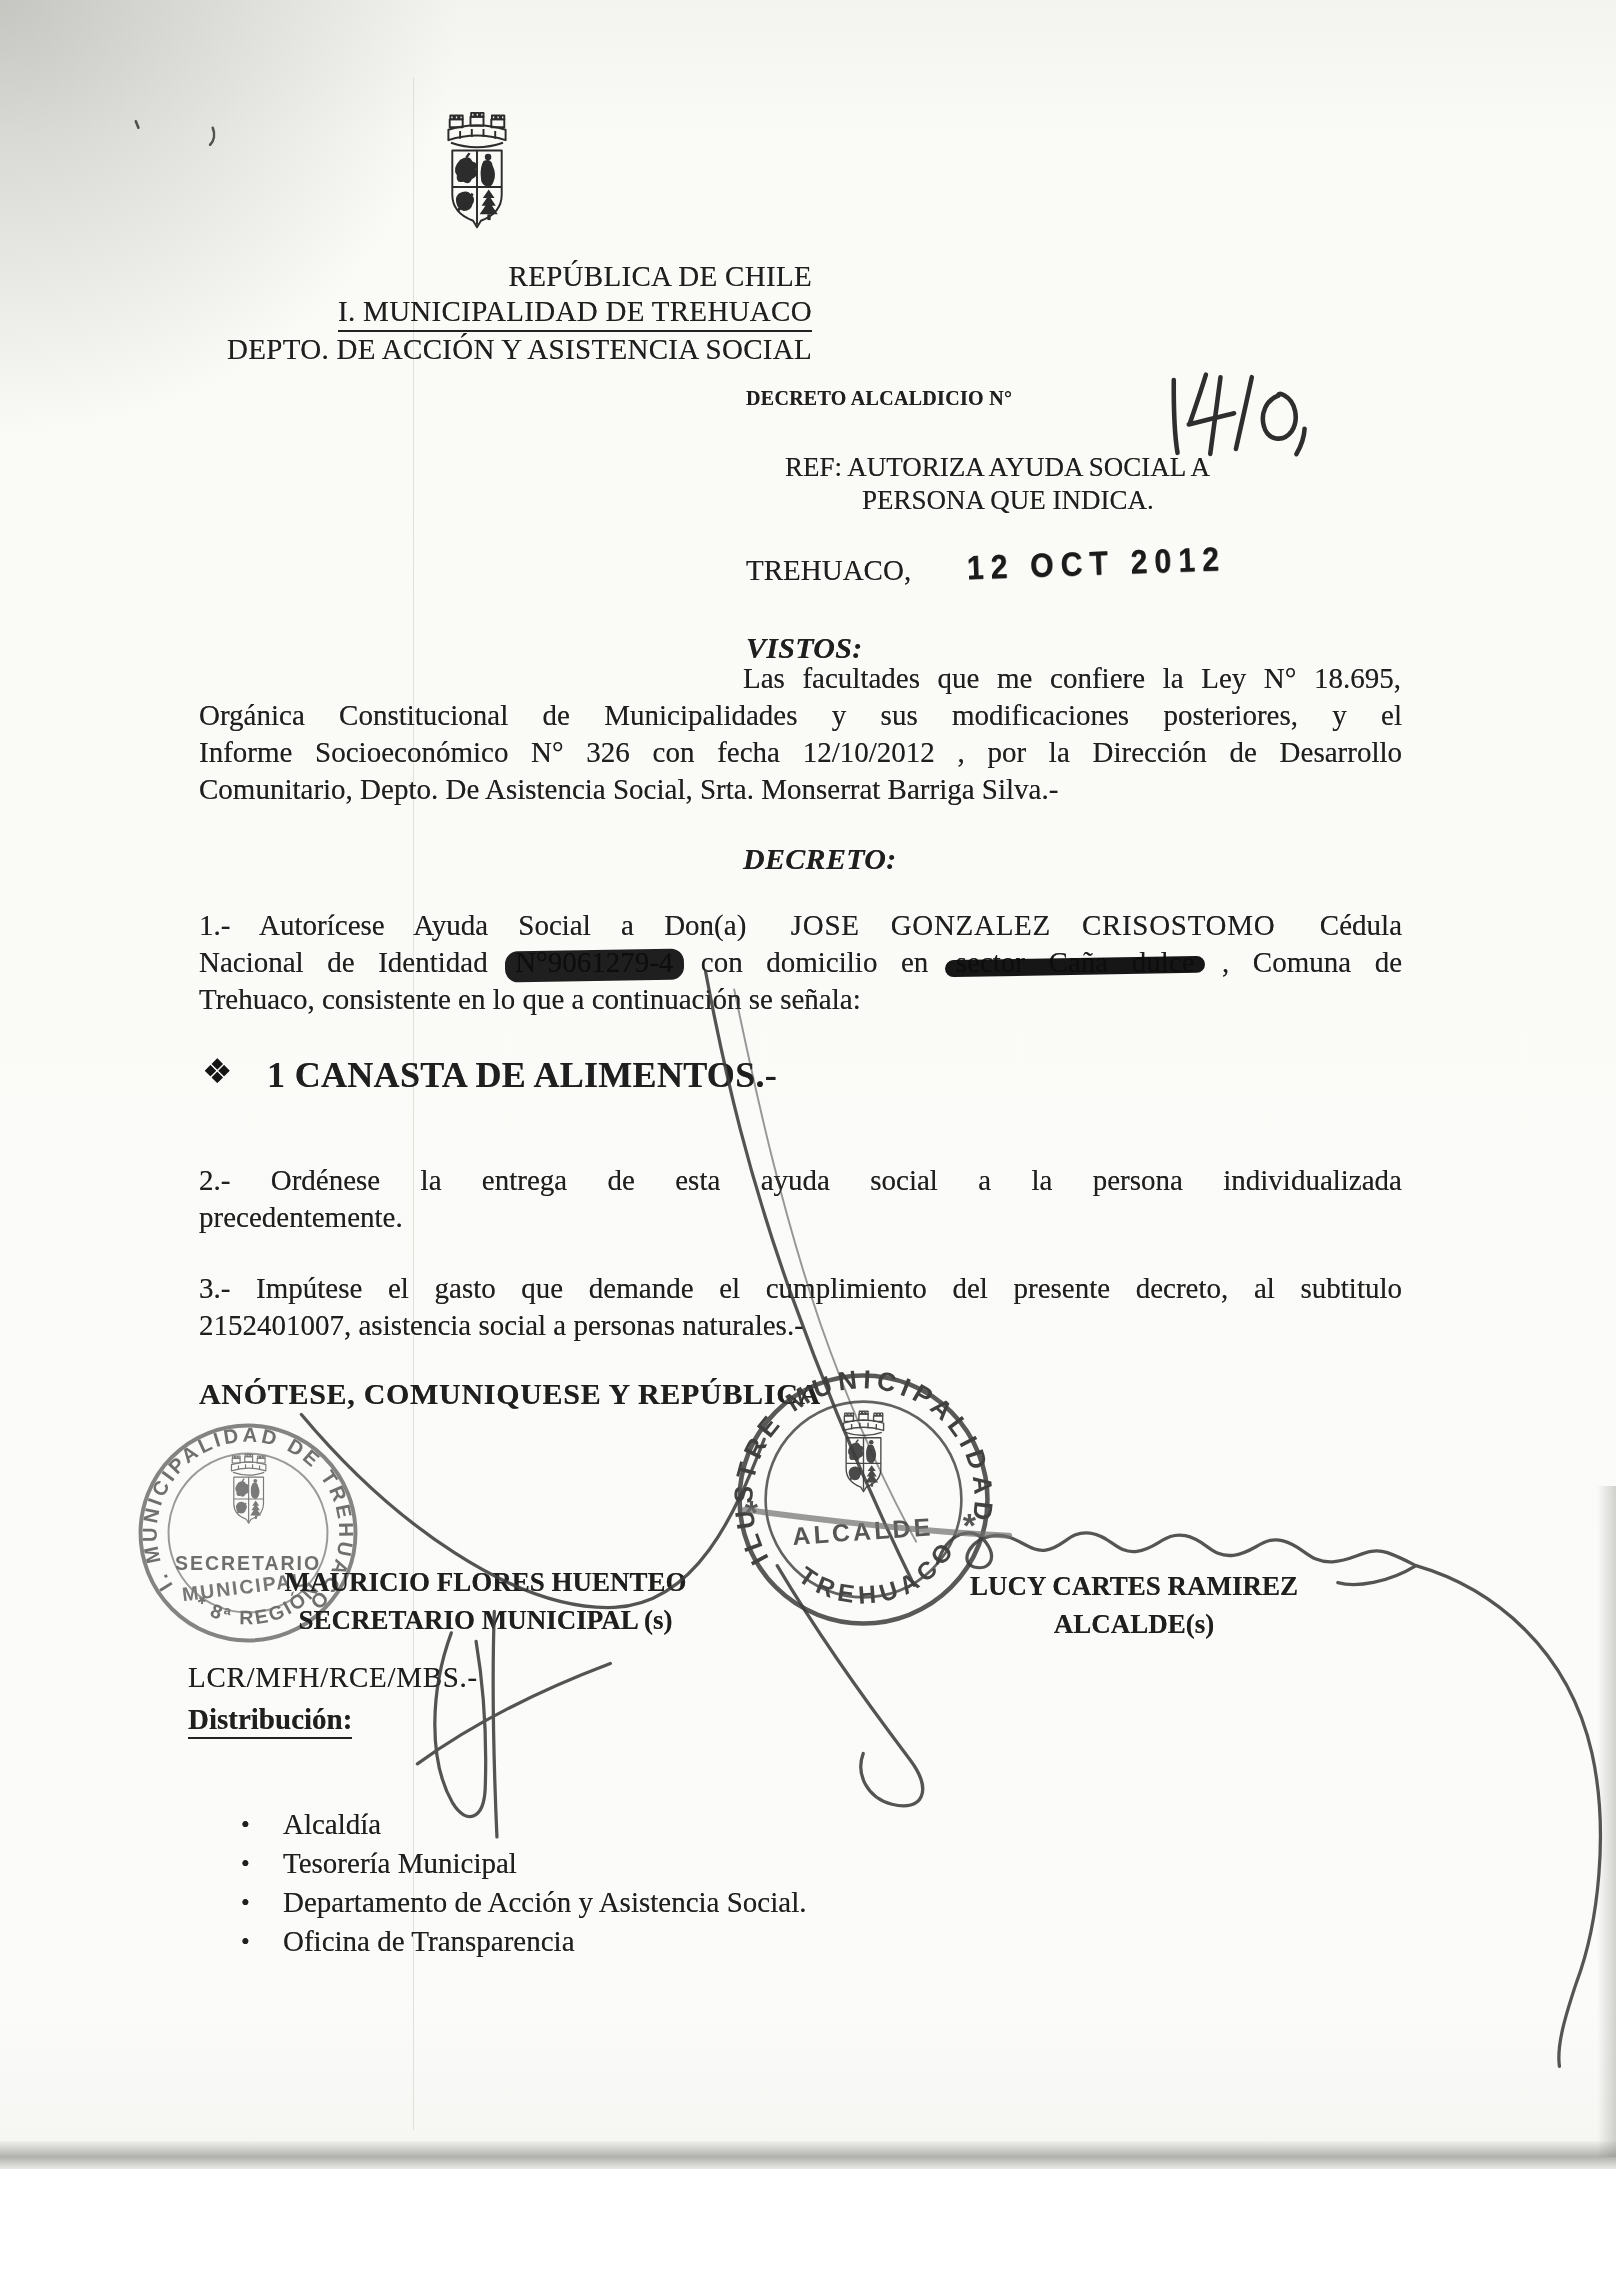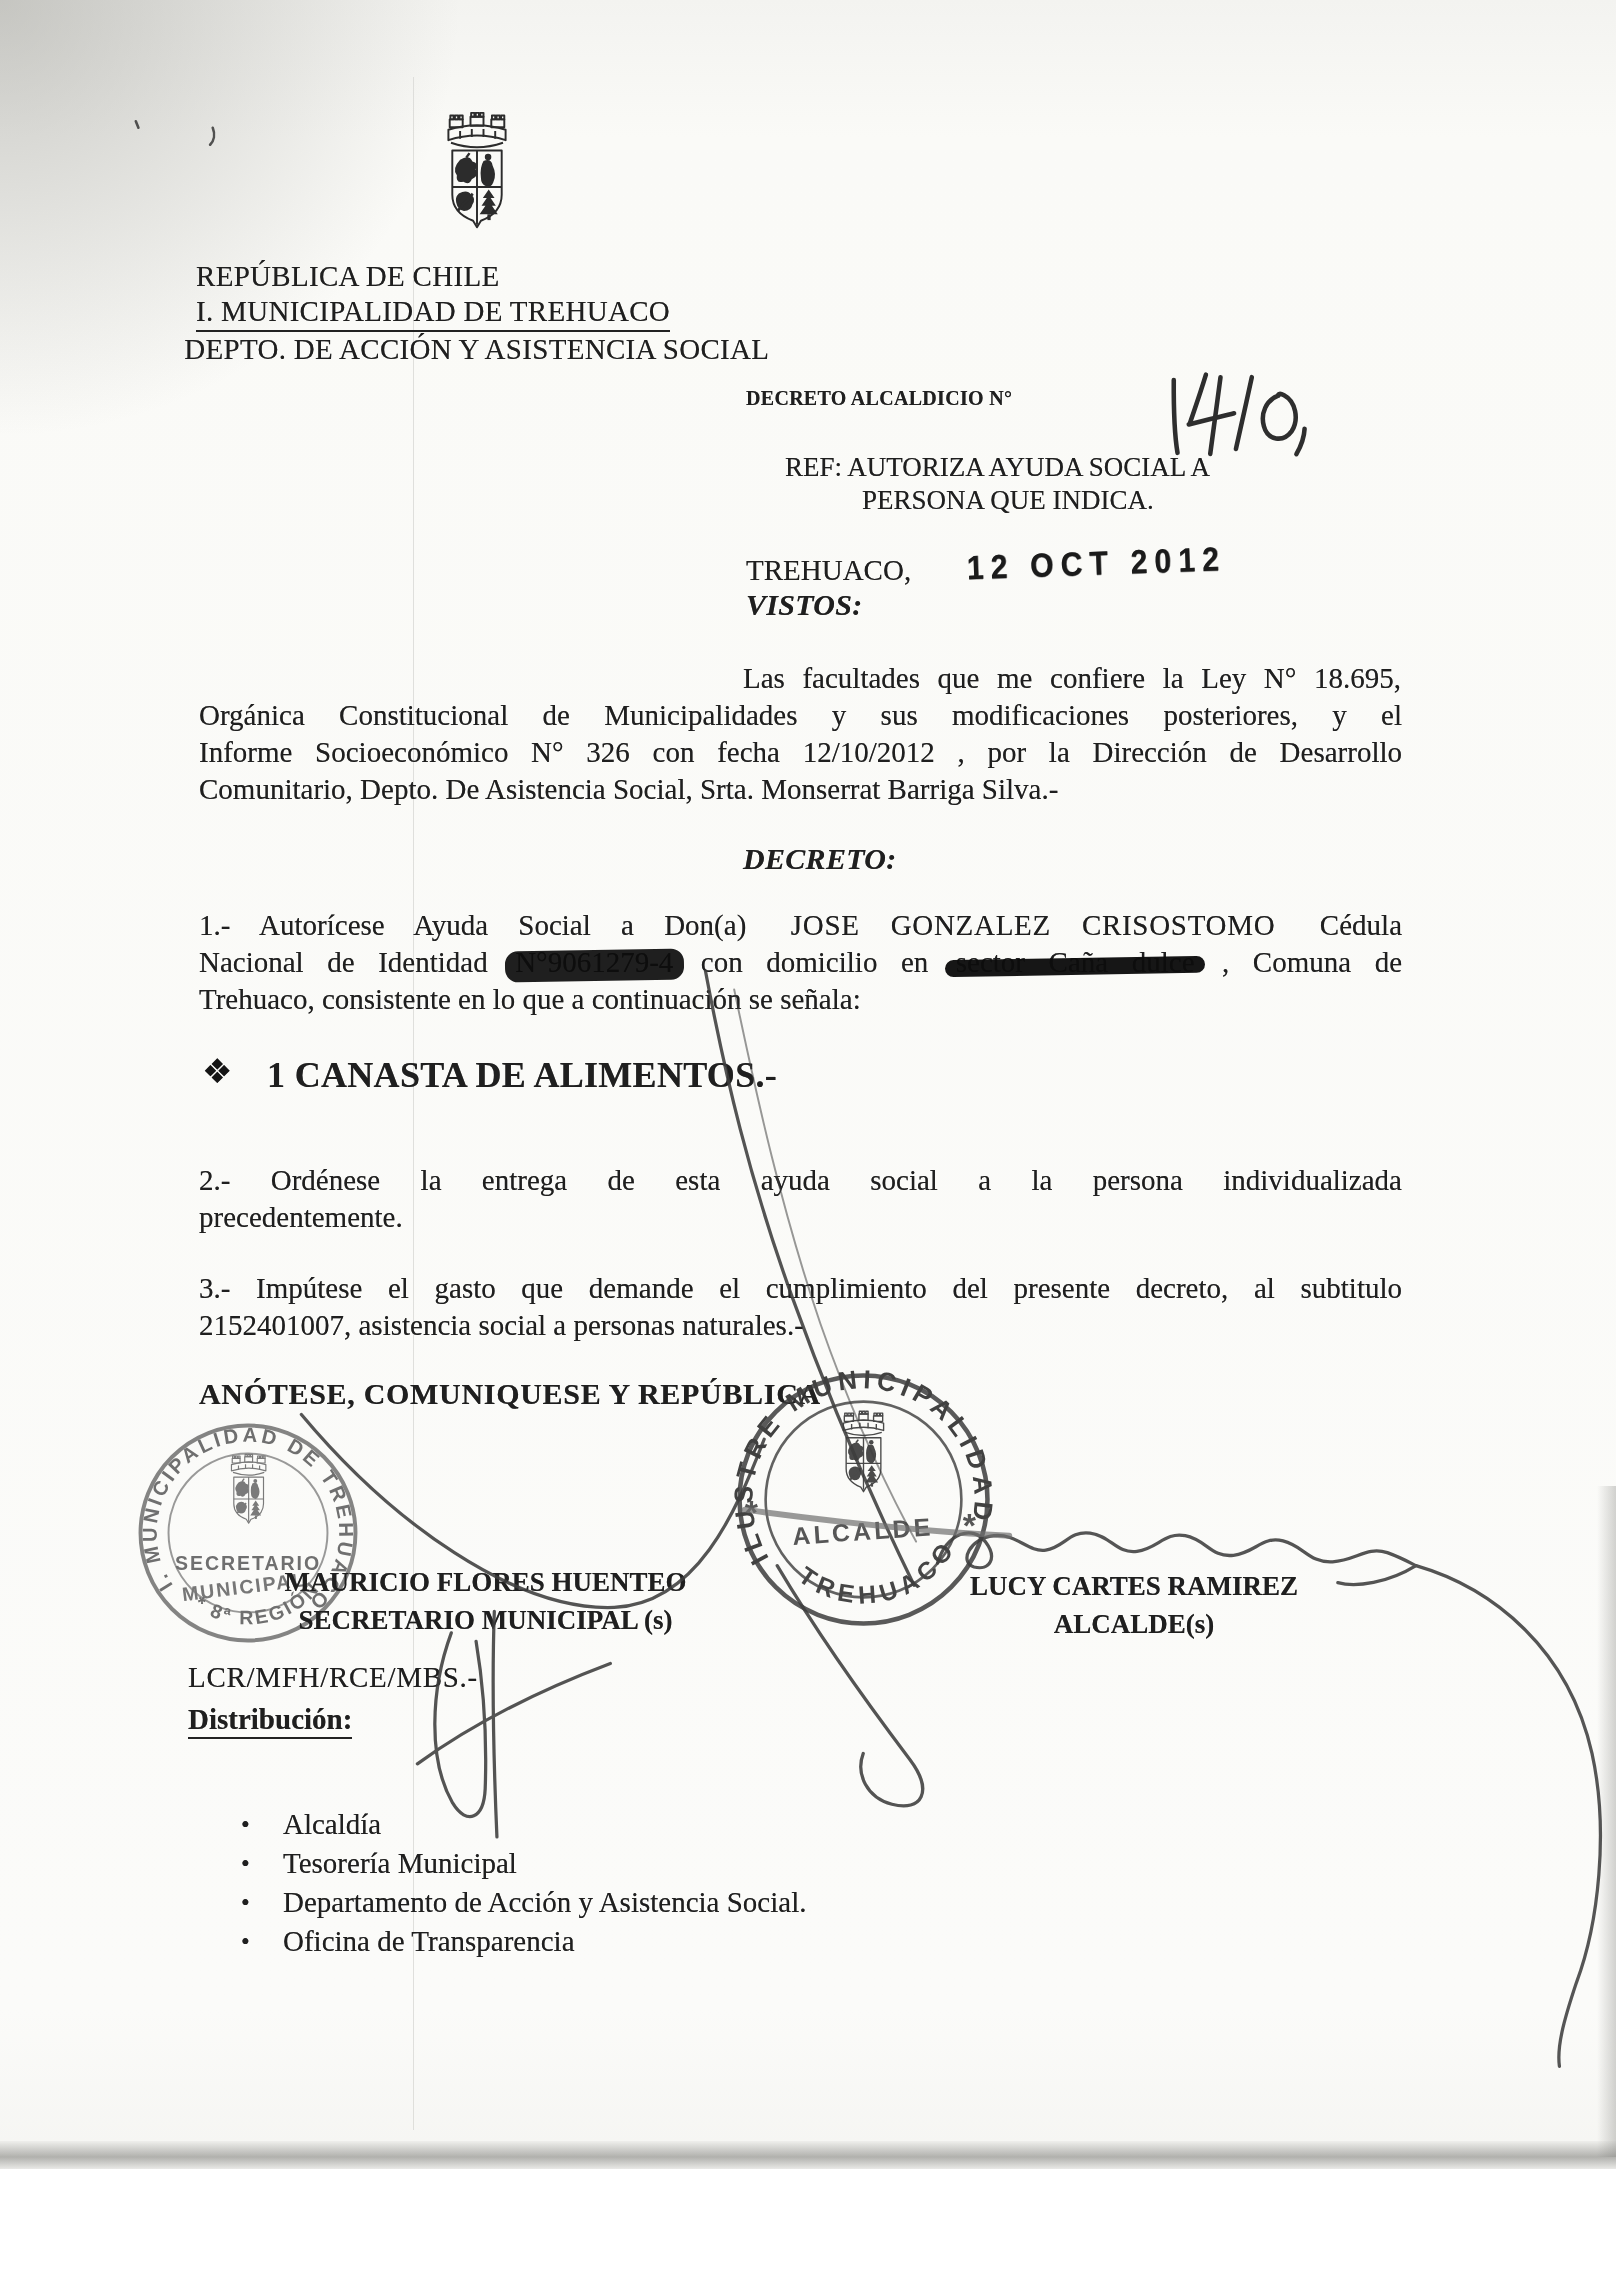--- a/index.html
+++ b/index.html
@@ -13,34 +13,34 @@
   
   .corner-shade{left:0;top:0;width:508px;height:482px;
     background:radial-gradient(ellipse at 0% 0%, rgba(148,148,142,.48), rgba(148,148,142,0) 64%);}
   .fold-line{left:413px;top:77px;width:1.3px;height:2053px;background:#dcdcd8;opacity:.9;}
   .right-edge{left:1597px;top:1486px;width:19.6px;height:671px;
     background:linear-gradient(90deg, rgba(140,140,136,0), rgba(140,140,136,.4));}
   .bottom-band{left:0;top:2141px;width:1617px;height:29px;
     background:linear-gradient(180deg, rgba(190,190,184,.12), rgba(120,120,116,.55) 55%, rgba(210,210,206,.2));}
   .below-page{left:0;top:2169px;width:1617px;height:115px;background:#ffffff;}
   
-  .header-block{left:196px;top:259px;width:616px;text-align:left;font-size:29px;line-height:35px;letter-spacing:0.3px;}
+  .header-block{left:196px;top:259px;width:616px;text-align:right;font-size:29px;line-height:35px;letter-spacing:0.3px;}
   .header-line{white-space:nowrap;}
   .underlined{display:inline-block;border-bottom:2.6px solid #222;padding-bottom:1.3px;}
   
   .decree-title{left:746px;top:387px;font-size:20px;font-weight:bold;letter-spacing:0.3px;white-space:nowrap;}
   .ref1{left:785px;top:452px;font-size:27px;white-space:nowrap;}
   .ref2{left:862px;top:485px;font-size:27px;white-space:nowrap;text-align:right;}
   .place-date{left:746px;top:553px;font-size:29px;white-space:nowrap;}
   .datestamp{display:inline-block;margin-left:56px;font-family:"Liberation Sans",sans-serif;font-weight:bold;
     font-size:30px;letter-spacing:7.2px;color:#1b1b1b;transform:rotate(-2deg) translateY(-6.5px) scale(1,1.12);
     text-shadow:0.7px 0 0 rgba(20,20,20,.5), 0 0.7px 0 rgba(20,20,20,.35);}
   
   .sec-label{font-size:30px;font-weight:bold;font-style:italic;letter-spacing:0.3px;white-space:nowrap;}
-  .vistos-label{left:746px;top:588px;}
+  .vistos-label{left:746px;top:631px;}
   .decreto-label{left:743px;top:842px;}
   
   .para{width:1203px;font-size:29px;line-height:37px;}
   .v-block{left:199px;top:660px;}
   .jl{text-align:justify;text-align-last:justify;}
   .v-first{margin-left:544px;width:658px;text-align:justify;text-align-last:justify;}
   .item1{left:199px;top:907px;}
   .item2{left:199px;top:1162px;}
   .item3{left:199px;top:1270px;}
   .bname{letter-spacing:0.7px;margin:0 14.3px;}

